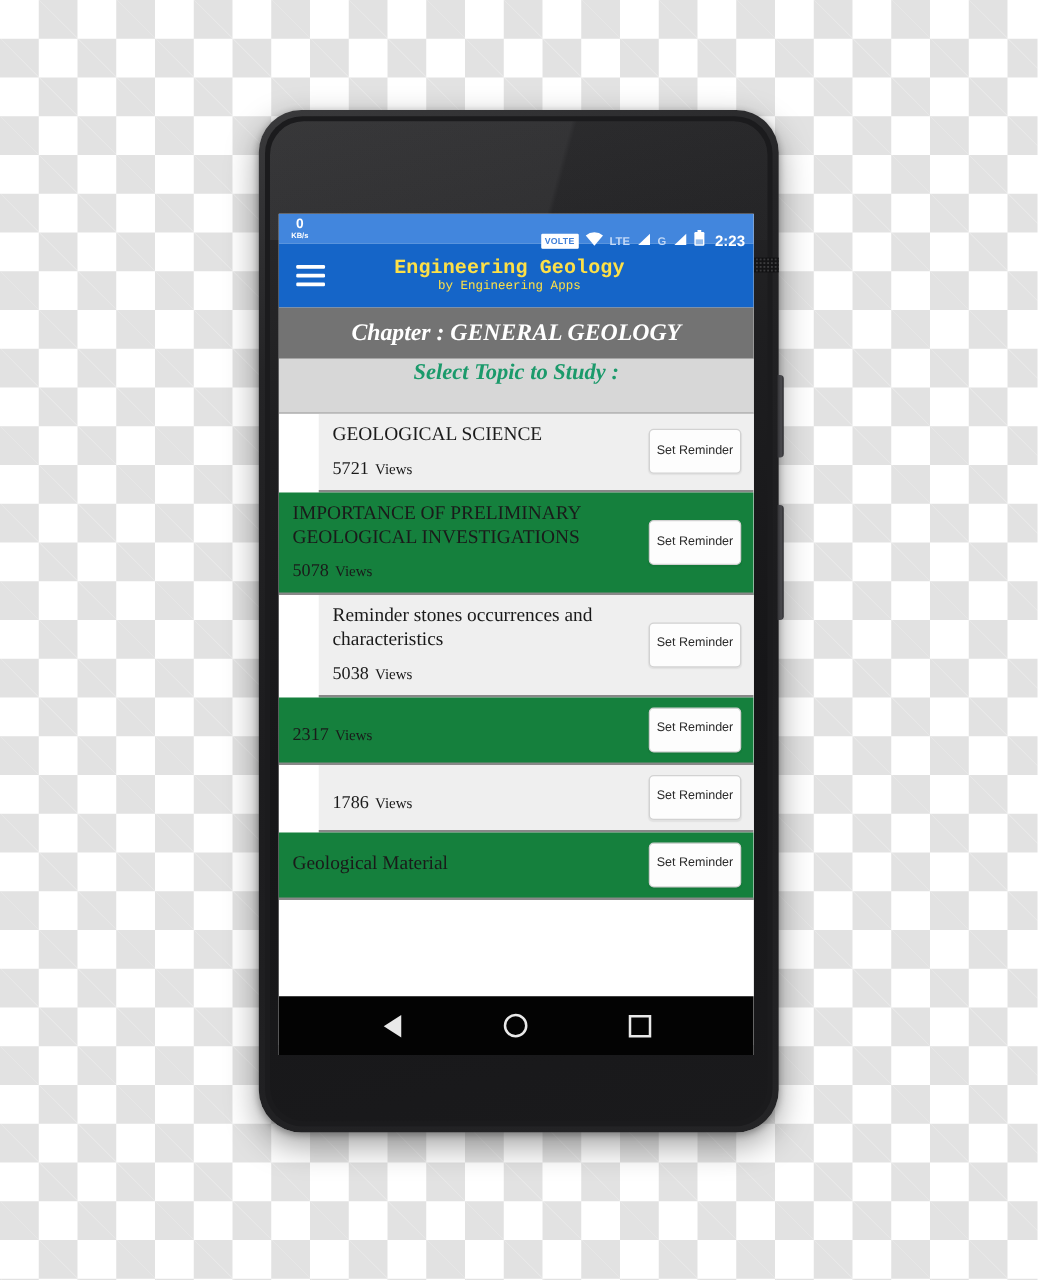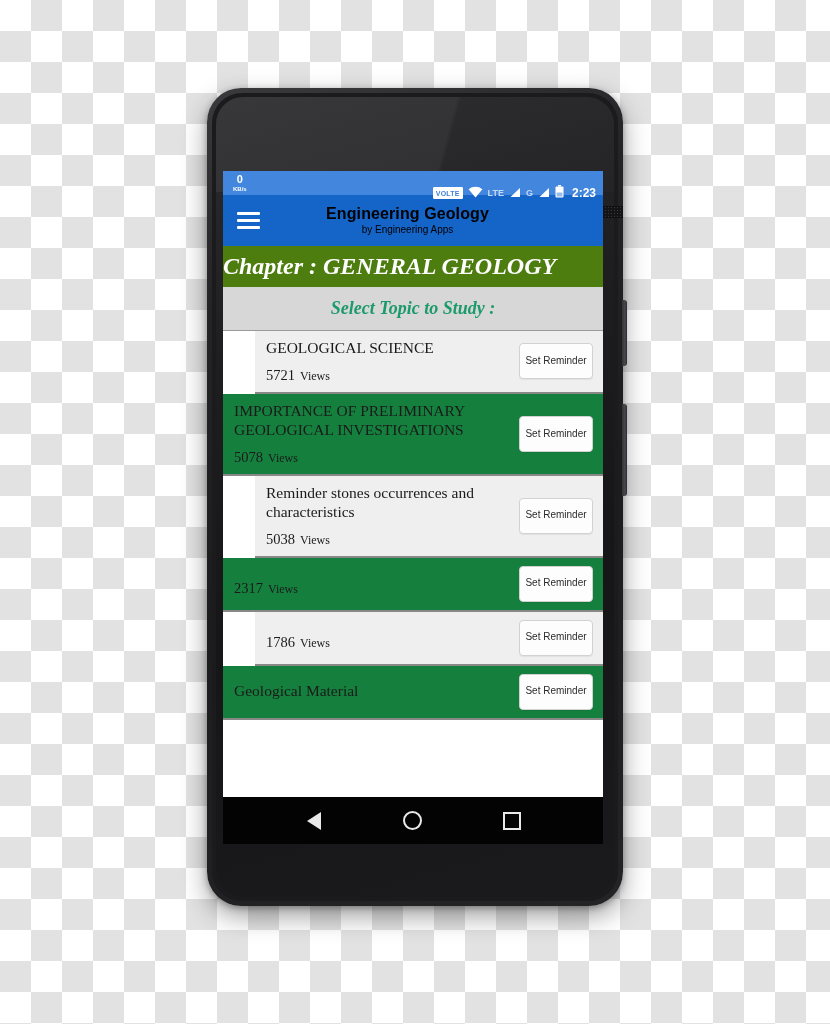--- a/index.html
+++ b/index.html
@@ -156,53 +156,53 @@
     display: block;
     height: 3px;
     width: 100%;
     background: #ffffff;
     border-radius: 1px;
   }
   #app-titles {
     flex: 1;
     text-align: center;
     padding-right: 48px;
-    color: #000000;
+    color: #fde047;
     line-height: 1.05;
+    font-family: Liberation Mono, monospace;
   }
   #app-title {
     font-size: 16px;
     font-weight: bold;
     letter-spacing: 0.1px;
   }
   #app-subtitle {
     font-size: 10px;
     margin-top: 2px;
   }
 
   
   #chapter-banner {
     height: 41px;
-    background: #4d7c0f;
-    display: flex;
-    align-items: center;
-    justify-content: flex-start;
+    background: #737373;
+    display: flex;
+    align-items: center;
+    justify-content: center;
     color: #ffffff;
     font-family: "Liberation Serif", serif;
     font-style: italic;
     font-weight: bold;
-    font-size: 24px;
+    font-size: 19px;
   }
 
   
   #select-topic {
     height: 43px;
     background: #d7d7d7;
     display: flex;
-    align-items: center;
     justify-content: center;
     color: #1b9a6b;
     font-family: "Liberation Serif", serif;
     font-style: italic;
     font-weight: bold;
     font-size: 18px;
     border-bottom: 1px solid #9a9a9a;
   }
 
   

